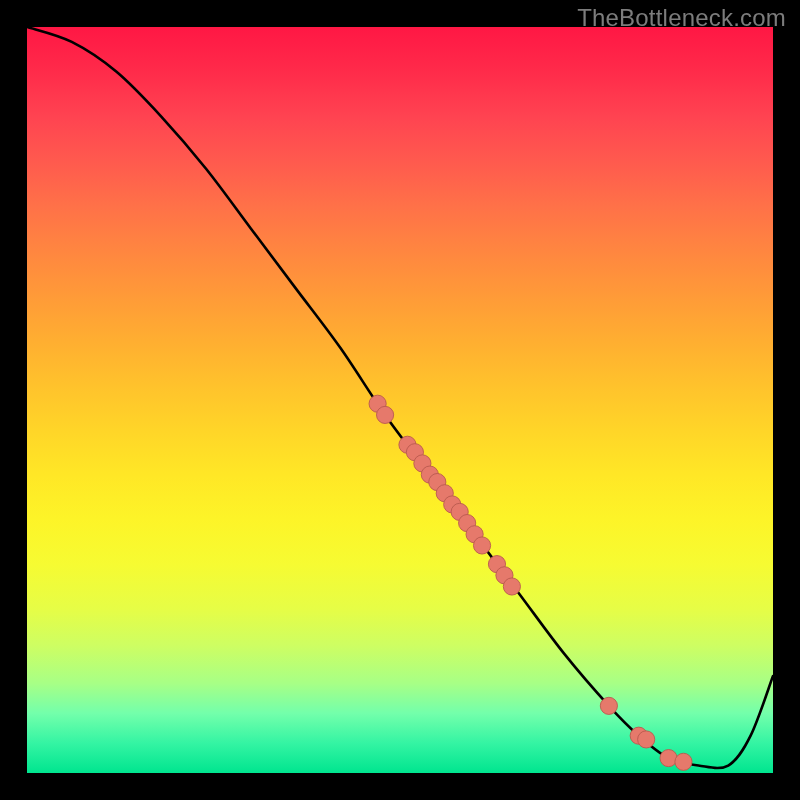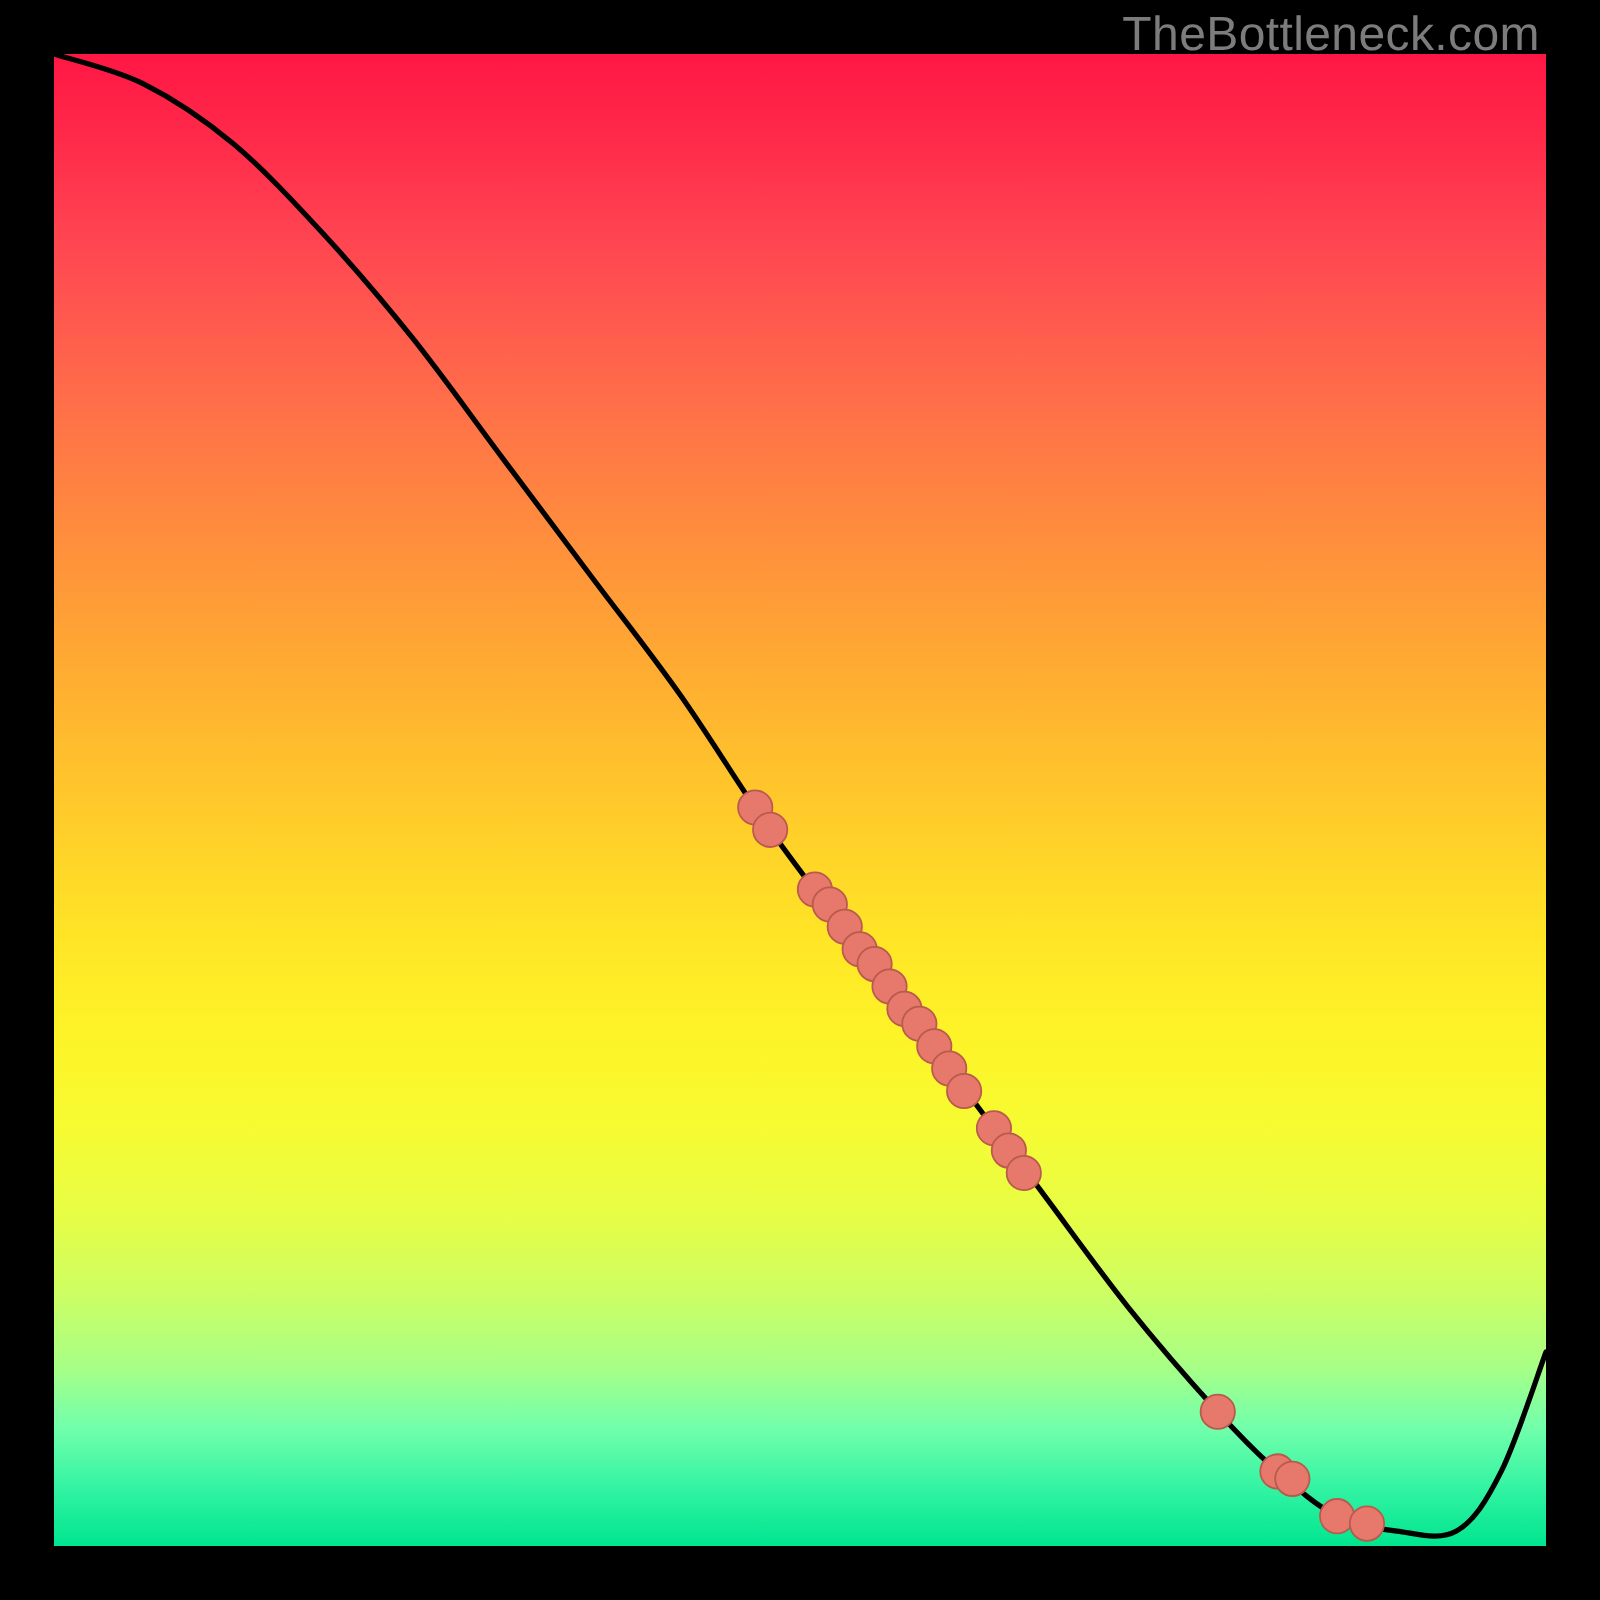--- a/index.html
+++ b/index.html
@@ -42,21 +42,21 @@
       #00e58f 100%
     );
   }
   svg.curve {
     position: absolute;
     inset: 0;
   }
   .attribution {
     position: absolute;
     top: 4px;
-    right: 30px;
+    right: 14px;
     font-family: Arial, Helvetica, sans-serif;
     font-size: 24px;
     color: #7c7c7c;
     letter-spacing: 0.2px;
   }
 </style>
 </head>
 <body>
 
 <div class="stage">

